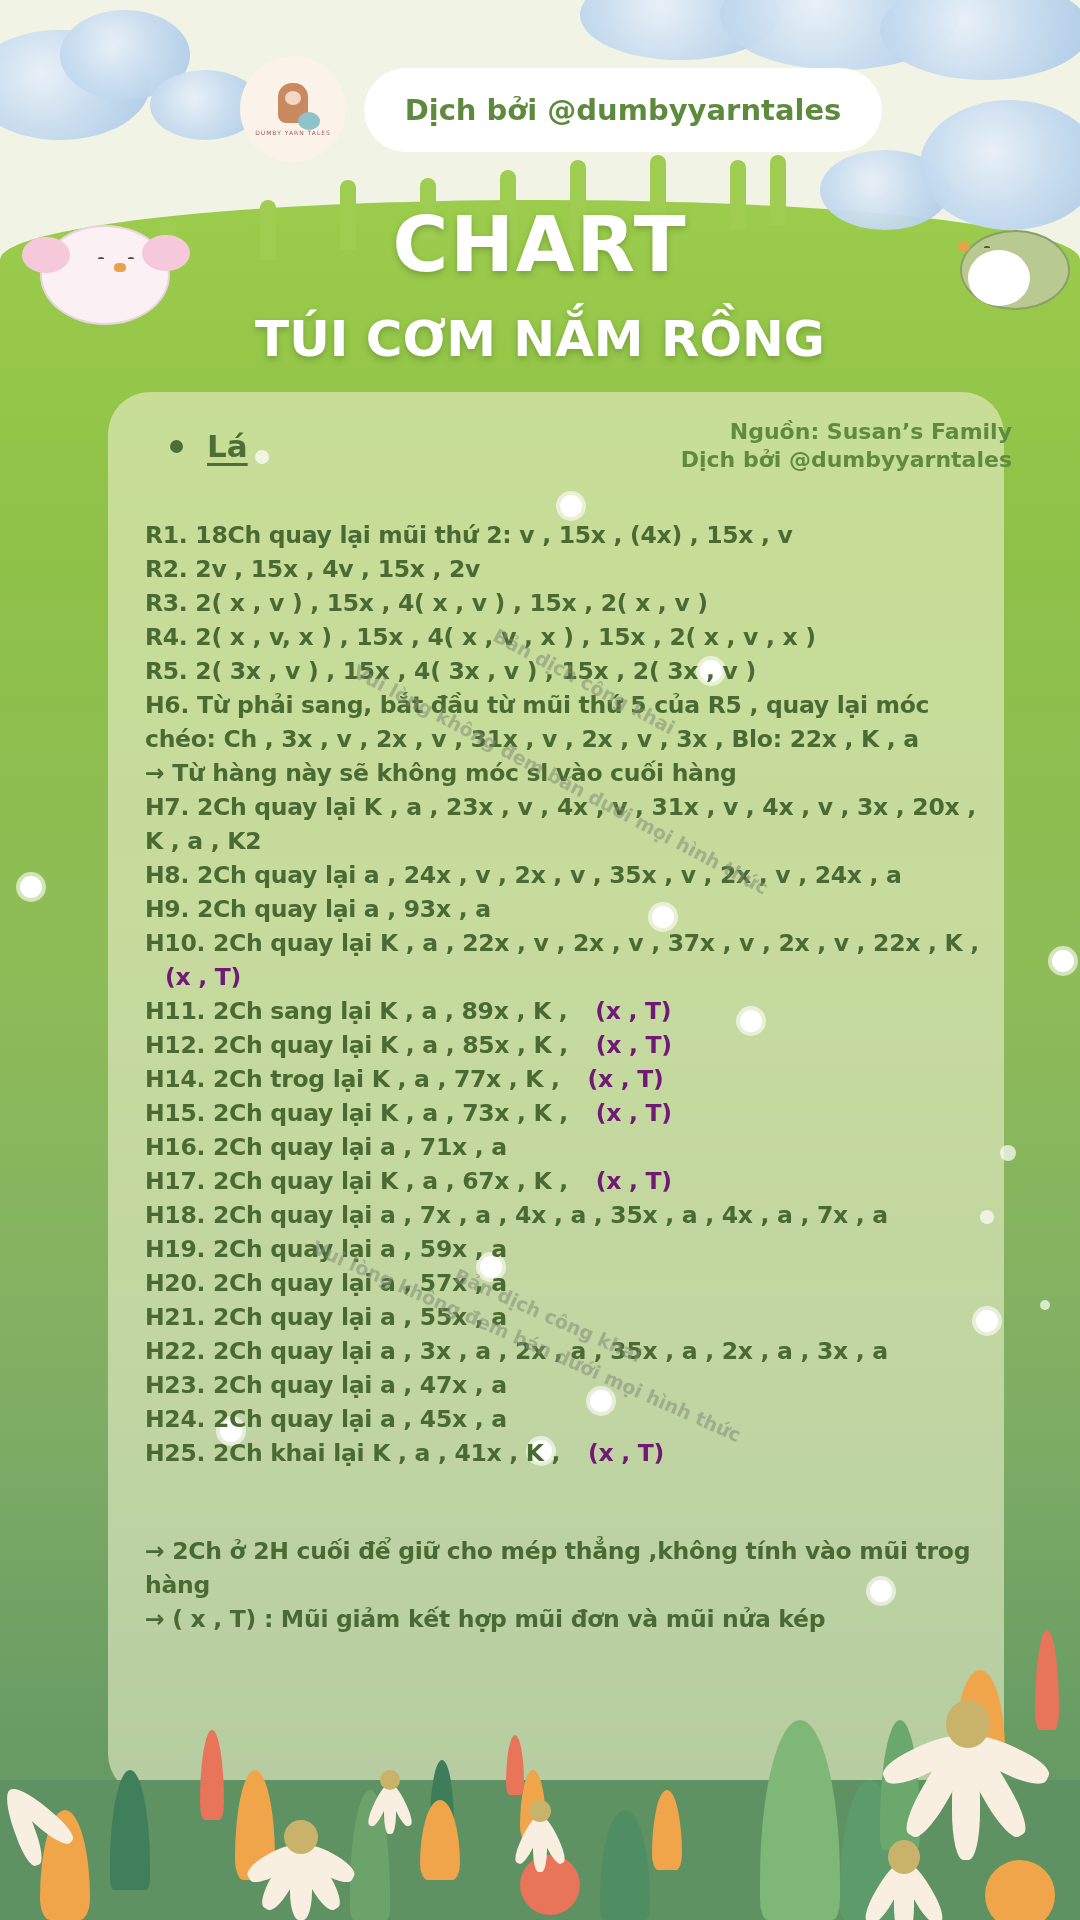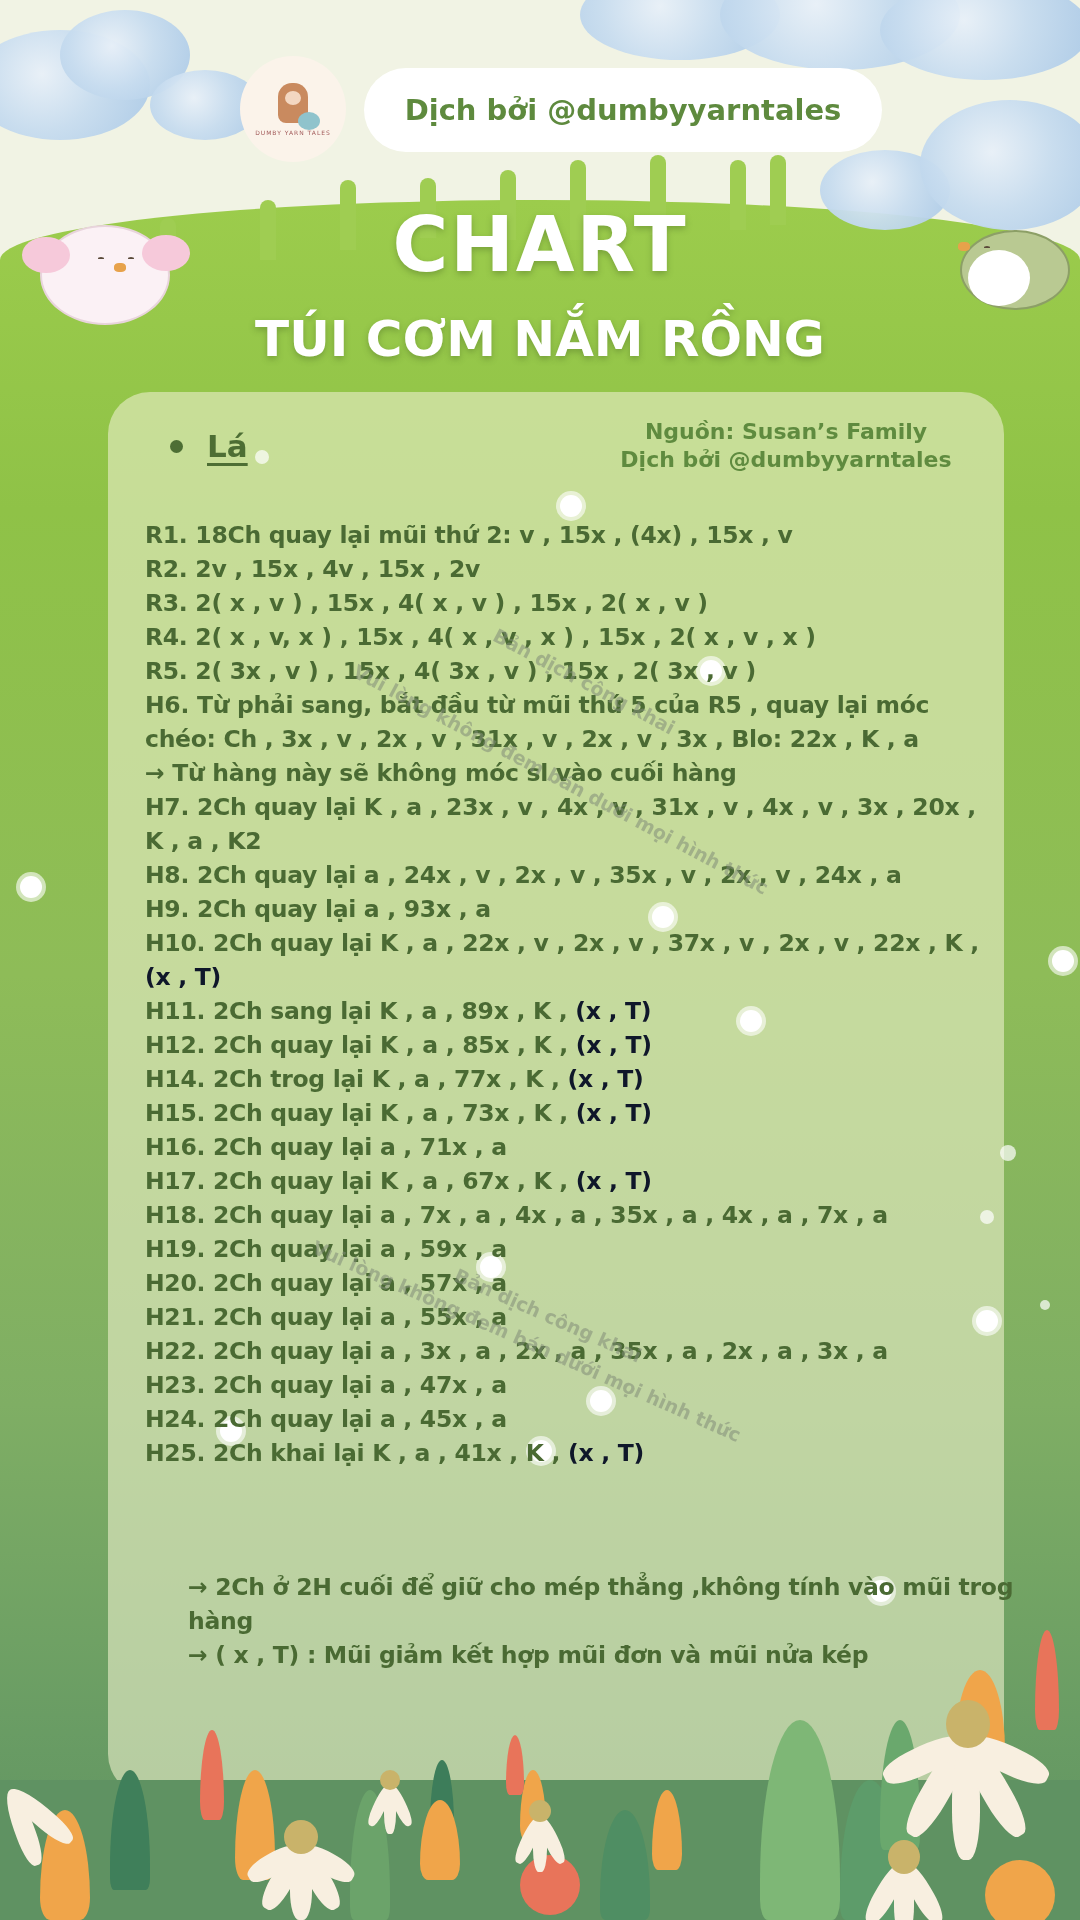--- a/index.html
+++ b/index.html
@@ -73,35 +73,34 @@
     border-radius: 42px;
   }
   .section-head {
     position: absolute; left: 170px; top: 428px;
     display: flex; align-items: center;
     color: #4d6e34; font-weight: bold; font-size: 31px;
   }
   .section-head .bullet { width: 13px; height: 13px; border-radius: 50%; background: #4d6e34; margin-right: 24px; }
   .section-head .label { text-decoration: underline; text-underline-offset: 6px; }
   .source-block {
-    position: absolute; left: 576px; top: 418px; width: 420px; text-align: center;
+    position: absolute; left: 592px; top: 418px; width: 420px; text-align: right;
     color: #5f8b3f; font-weight: bold; font-size: 22px; line-height: 28px;
   }
   .rows {
     position: absolute; left: 145px; top: 518px; width: 840px;
     color: #4a6a33; font-weight: bold; font-size: 23.5px; line-height: 34px;
     letter-spacing: -0.3px;
   }
   .row { white-space: normal; }
-  .row .red { color: #0f172a; }
+  .row .red { color: #701a75; margin-left: 20px; }
   .notes {
-    position: absolute; left: 145px; top: 1570px; width: 840px;
+    position: absolute; left: 145px; top: 1534px; width: 840px;
     color: #4a6a33; font-weight: bold; font-size: 23.5px; line-height: 34px;
     letter-spacing: -0.3px;
-    margin-left: 43px;
   }
   .watermark {
     position: absolute; color: rgba(130,140,120,.55); font-weight: bold; font-size: 19px;
     transform-origin: left top; white-space: nowrap;
   }
   .daisy { position:absolute; }
   .daisy .center { position:absolute; border-radius:50%; background:#c9b36a; }
   .daisy .petal { position:absolute; background:#f8efe0; border-radius: 50% 50% 40% 40%; transform-origin: center top; }
   .leaf { position:absolute; border-radius: 50% 50% 10% 10% / 80% 80% 10% 10%; }
   .orange { position:absolute; background: #f0a54a; border-radius: 50% 50% 20% 20% / 80% 80% 20% 20%; }

